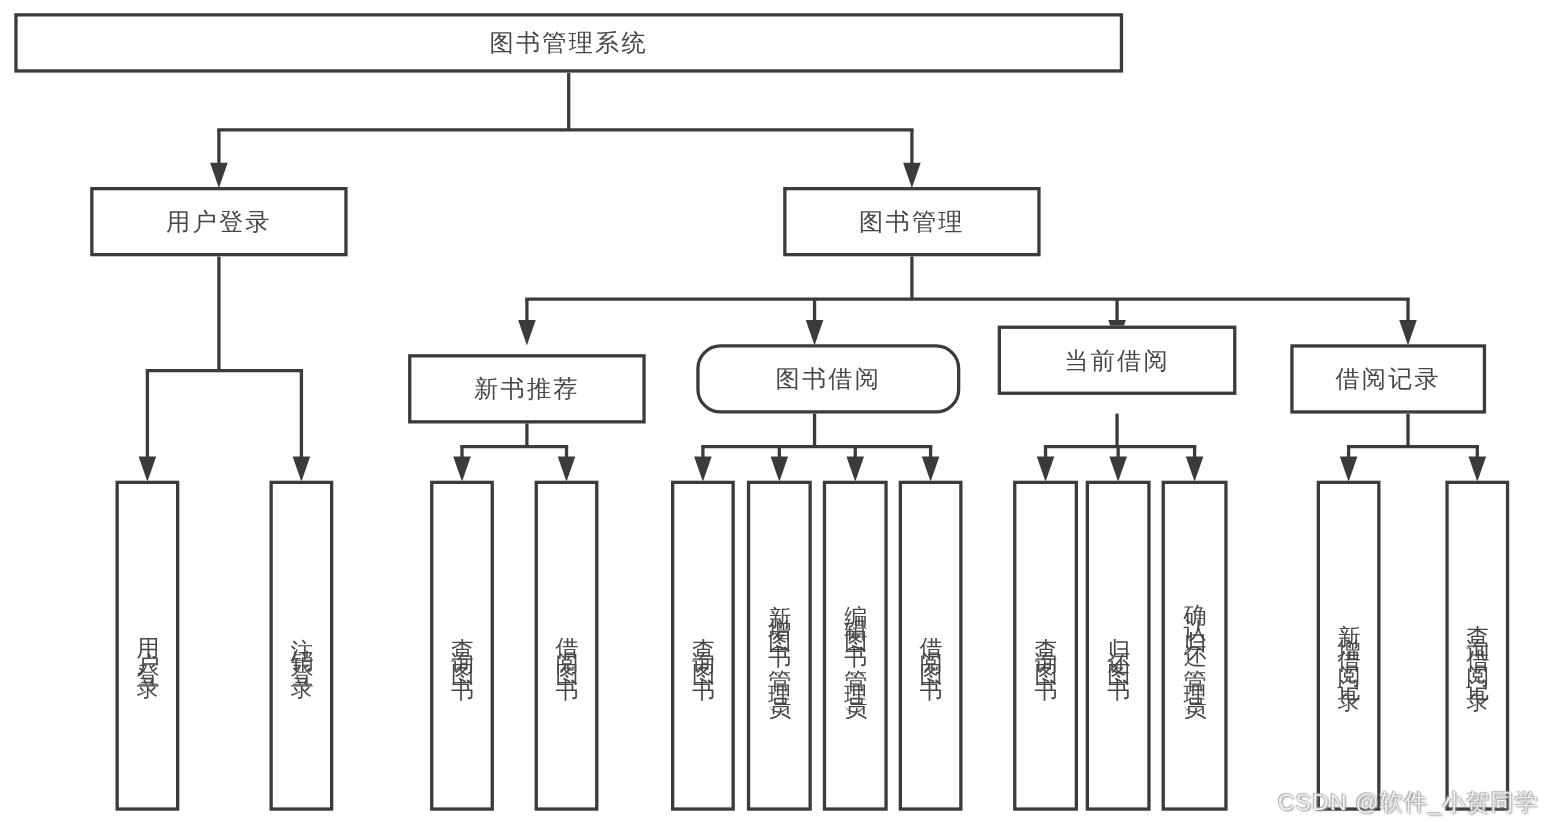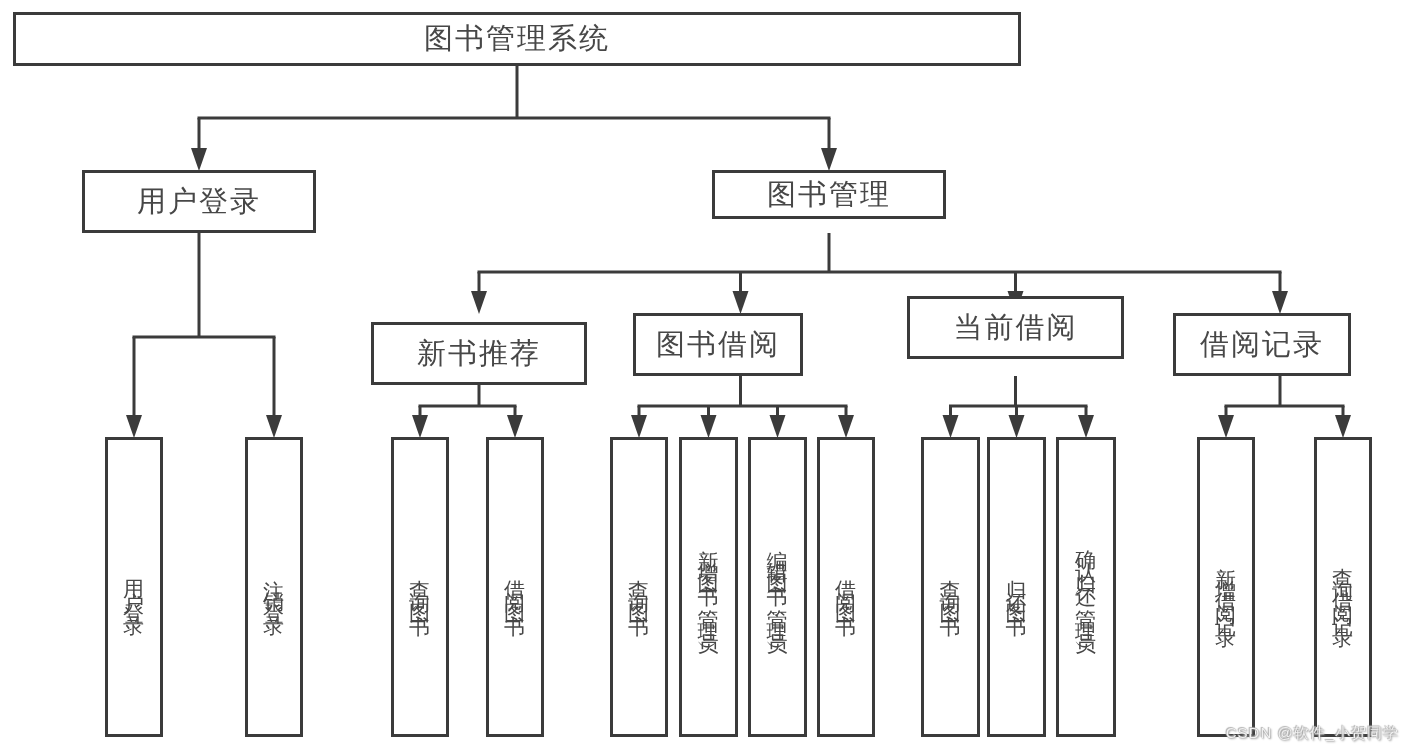--- a/index.html
+++ b/index.html
@@ -17,32 +17,32 @@
   .node{
     position:absolute;
     box-sizing:border-box;
     border:3px solid #3b3b3b;
     background:#ffffff;
     display:flex;
     align-items:center;
     justify-content:center;
     color:#474747;
   }
-  .node.h{font-size:29px;letter-spacing:2px;white-space:nowrap;}
+  .node.h{font-size:22px;letter-spacing:2px;white-space:nowrap;}
   .node.v{font-size:21px;}
   .node.v .label{
     writing-mode:vertical-rl;
     text-orientation:mixed;
     letter-spacing:12px;
     line-height:1;
   }
   .watermark{
     position:absolute;
     right:6px;bottom:4px;
-    font-size:15px;
+    font-size:21px;
     letter-spacing:1px;
     color:#f2f2f2;
     text-shadow:0 0 1px #8f8f8f,1px 1px 2px #9a9a9a,-1px -1px 1px #b5b5b5;
     white-space:nowrap;
   }
 </style>
 </head>
 <body>
 
 <div class="canvas">
@@ -114,27 +114,27 @@
         <polygon points="1335,415 1351,415 1343,438" fill="#3b3b3b"></polygon>
       </g>
     </svg>
   <div id="node-layer">
       <div class="node h" style="left: 13px; top: 12px; width: 1008px; height: 54px;">
         <span class="label">图书管理系统</span>
       </div>
       <div class="node h" style="left: 82px; top: 170px; width: 234px; height: 63px;">
         <span class="label">用户登录</span>
       </div>
-      <div class="node h" style="left: 712px; top: 170px; width: 234px; height: 49px;">
+      <div class="node h" style="left: 712px; top: 170px; width: 234px; height: 63px;">
         <span class="label">图书管理</span>
       </div>
       <div class="node h" style="left: 371px; top: 322px; width: 216px; height: 63px;">
         <span class="label">新书推荐</span>
       </div>
-      <div class="node h" style="left: 633px; top: 313px; width: 170px; height: 63px;">
+      <div class="node h" style="left: 633px; top: 313px; width: 240px; height: 63px; border-radius: 22px;">
         <span class="label">图书借阅</span>
       </div>
       <div class="node h" style="left: 907px; top: 296px; width: 217px; height: 63px;">
         <span class="label">当前借阅</span>
       </div>
       <div class="node h" style="left: 1173px; top: 313px; width: 178px; height: 63px;">
         <span class="label">借阅记录</span>
       </div>
       <div class="node v" style="left: 105px; top: 437px; width: 58px; height: 300px;">
         <span class="label">用户登录</span>

